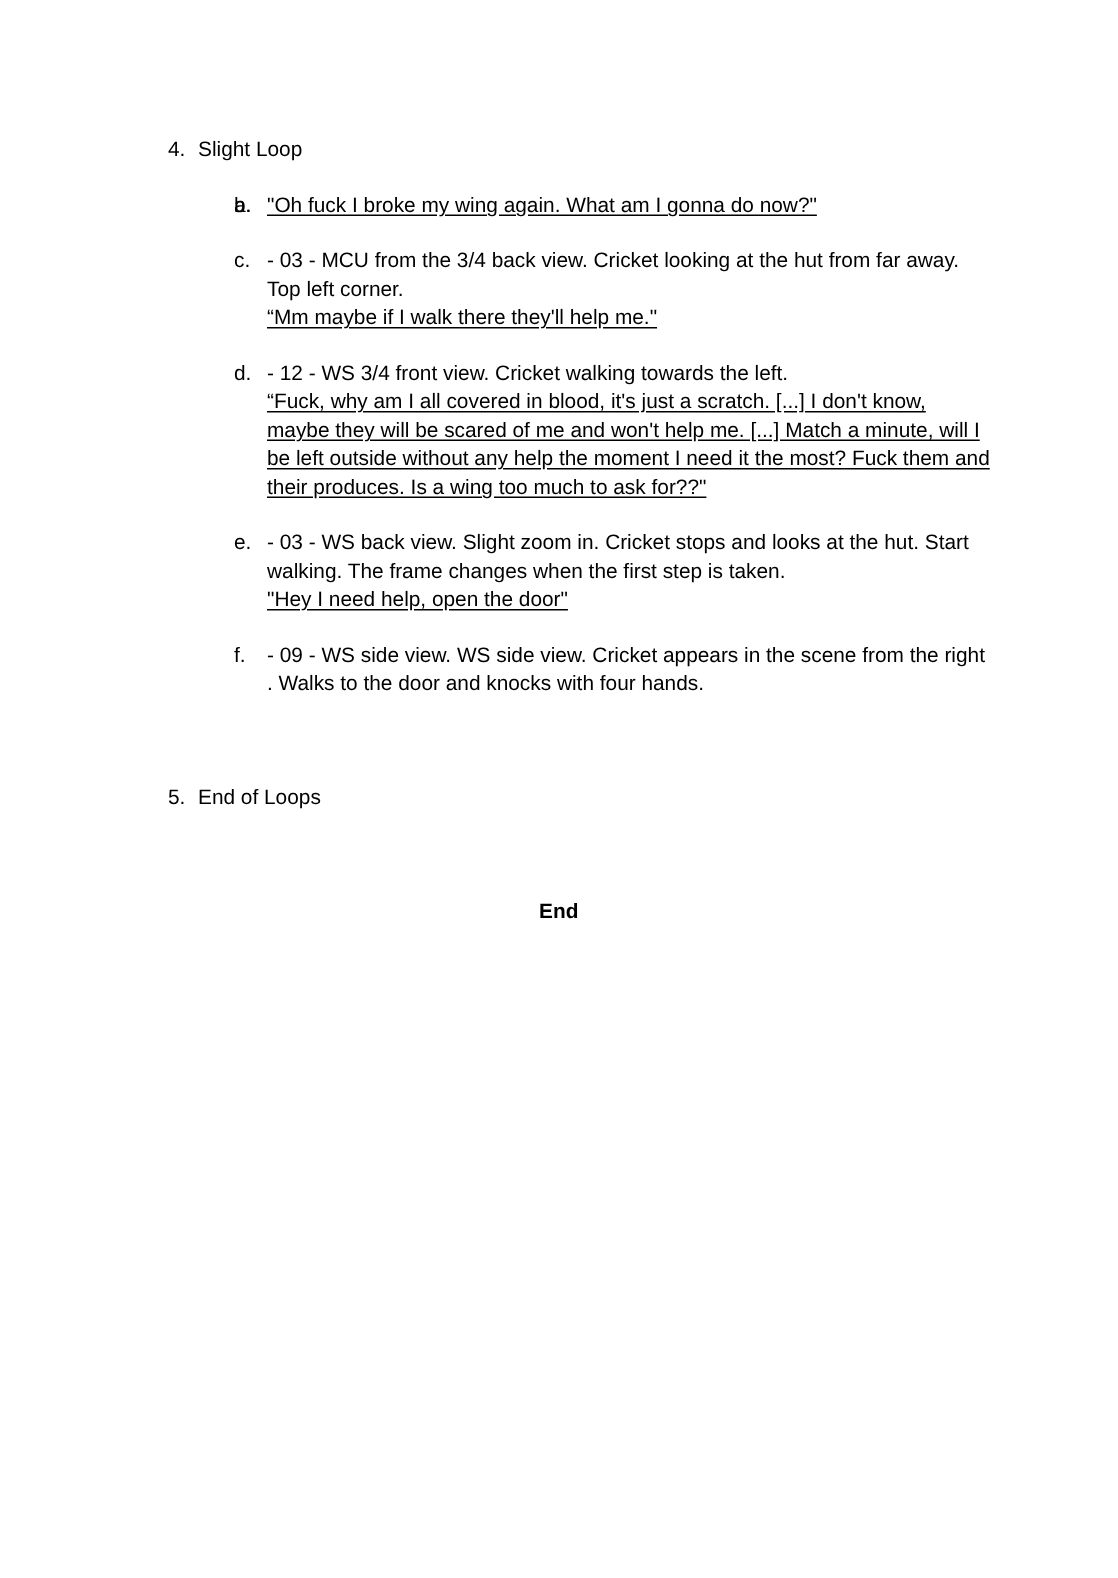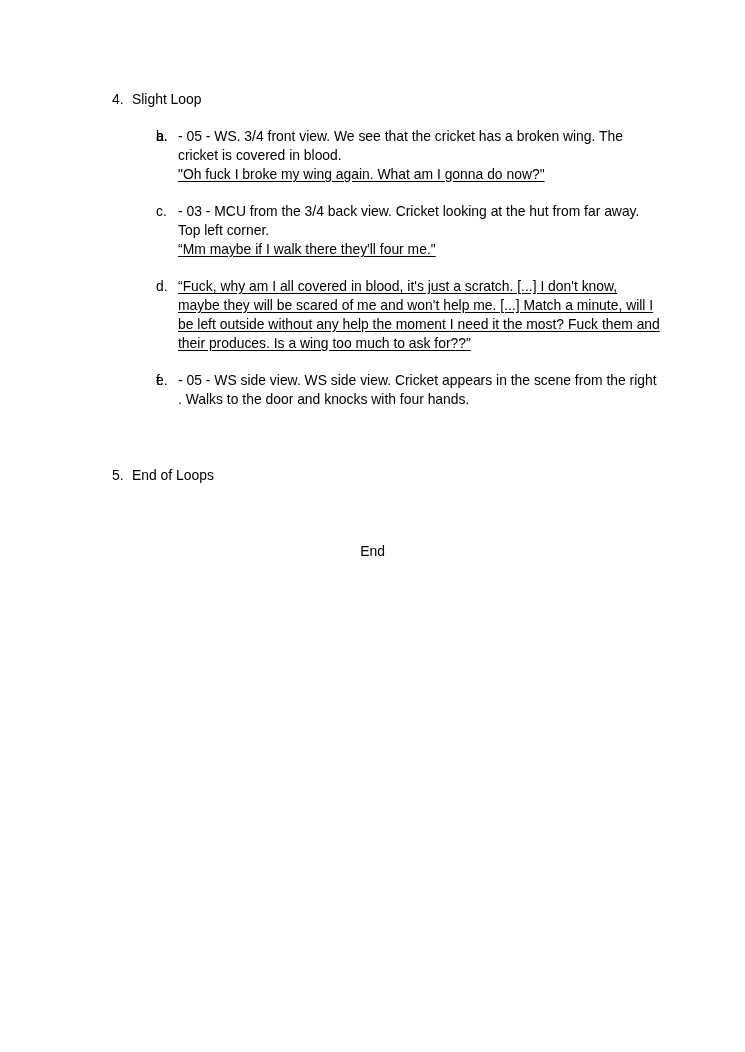--- a/index.html
+++ b/index.html
@@ -52,69 +52,73 @@
     top: 0;
   }
   .qline .u {
     text-decoration: underline;
     text-underline-offset: 2px;
   }
   .end-label {
     margin-top: 39px;
     width: 745px;
     text-align: center;
-    font-weight: normal;
+    font-weight: bold;
   }
 </style>
 </head>
 <body>
 
 <div class="page">
 
   <section class="doc-section">
     <div class="sec-head">
       <span class="sec-num">4.</span>
       <span class="sec-title">Slight Loop</span>
     </div>
 
     <div class="item">
       <span class="item-letter">a.</span>
     </div>
 
     <div class="item">
       <span class="item-letter">b.</span>
       <div class="item-body">
-        <span class="itext">- 05 - WS. 3/4 front view. We see that the cricket has a broken wing. The cricket is covered in blood.</span>
         <div class="qline"><span></span><span class="u">"Oh fuck I broke my wing again. What am I gonna do now?"</span><span></span></div>
       </div>
     </div>
 
     <div class="item">
       <span class="item-letter">c.</span>
       <div class="item-body">
         <span class="itext">- 03 - MCU from the 3/4 back view. Cricket looking at the hut from far away. Top left corner.</span>
-        <div class="qline"><span></span><span class="u">“Mm maybe if I walk there they'll four me."</span><span></span></div>
+        <div class="qline"><span></span><span class="u">“Mm maybe if I walk there they'll help me."</span><span></span></div>
       </div>
     </div>
 
     <div class="item">
       <span class="item-letter">d.</span>
       <div class="item-body">
+        <span class="itext">- 12 - WS 3/4 front view. Cricket walking towards the left.</span>
         <div class="qline"><span></span><span class="u">“Fuck, why am I all covered in blood, it's just a scratch. [...] I don't know, maybe they will be scared of me and won't help me. [...] Match a minute, will I be left outside without any help the moment I need it the most? Fuck them and their produces. Is a wing too much to ask for??"</span><span></span></div>
       </div>
     </div>
 
     <div class="item">
       <span class="item-letter">e.</span>
+      <div class="item-body">
+        <span class="itext">- 03 - WS back view. Slight zoom in. Cricket stops and looks at the hut. Start walking. The frame changes when the first step is taken.</span>
+        <div class="qline"><span></span><span class="u">"Hey I need help, open the door"</span><span></span></div>
+      </div>
     </div>
 
     <div class="item">
       <span class="item-letter">f.</span>
       <div class="item-body">
-        <span class="itext">- 05 - WS side view. WS side view. Cricket appears in the scene from the right . Walks to the door and knocks with four hands.</span>
+        <span class="itext">- 09 - WS side view. WS side view. Cricket appears in the scene from the right . Walks to the door and knocks with four hands.</span>
       </div>
     </div>
   </section>
 
   <section class="doc-section sec5">
     <div class="sec-head">
       <span class="sec-num">5.</span>
       <span class="sec-title">End of Loops</span>
     </div>
 

